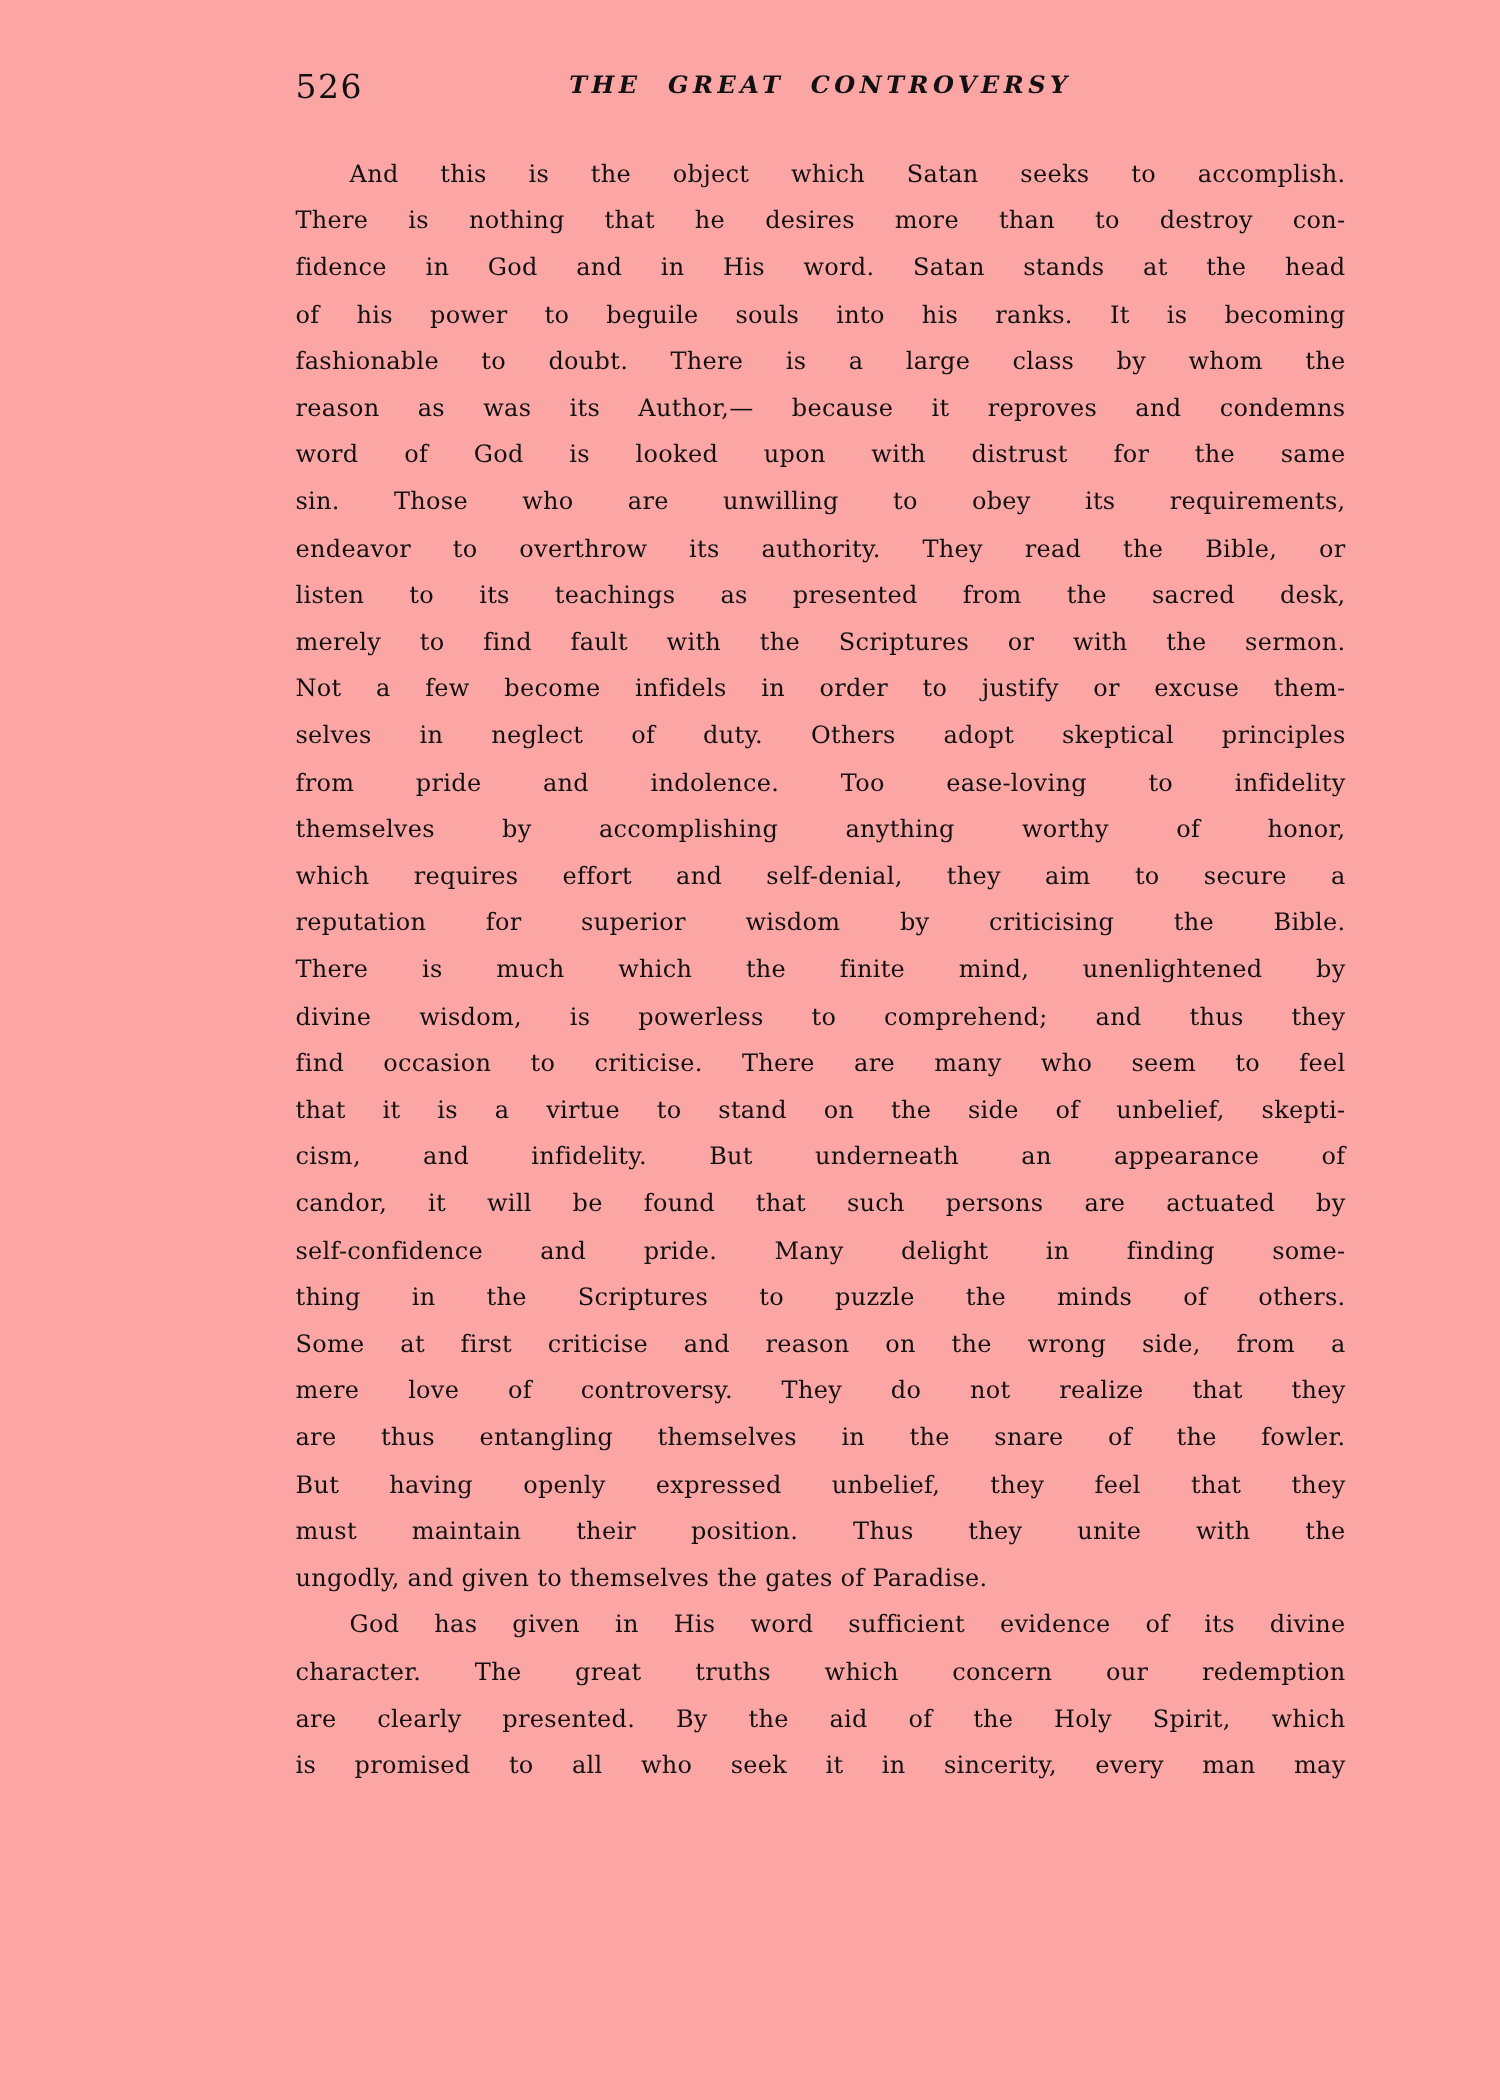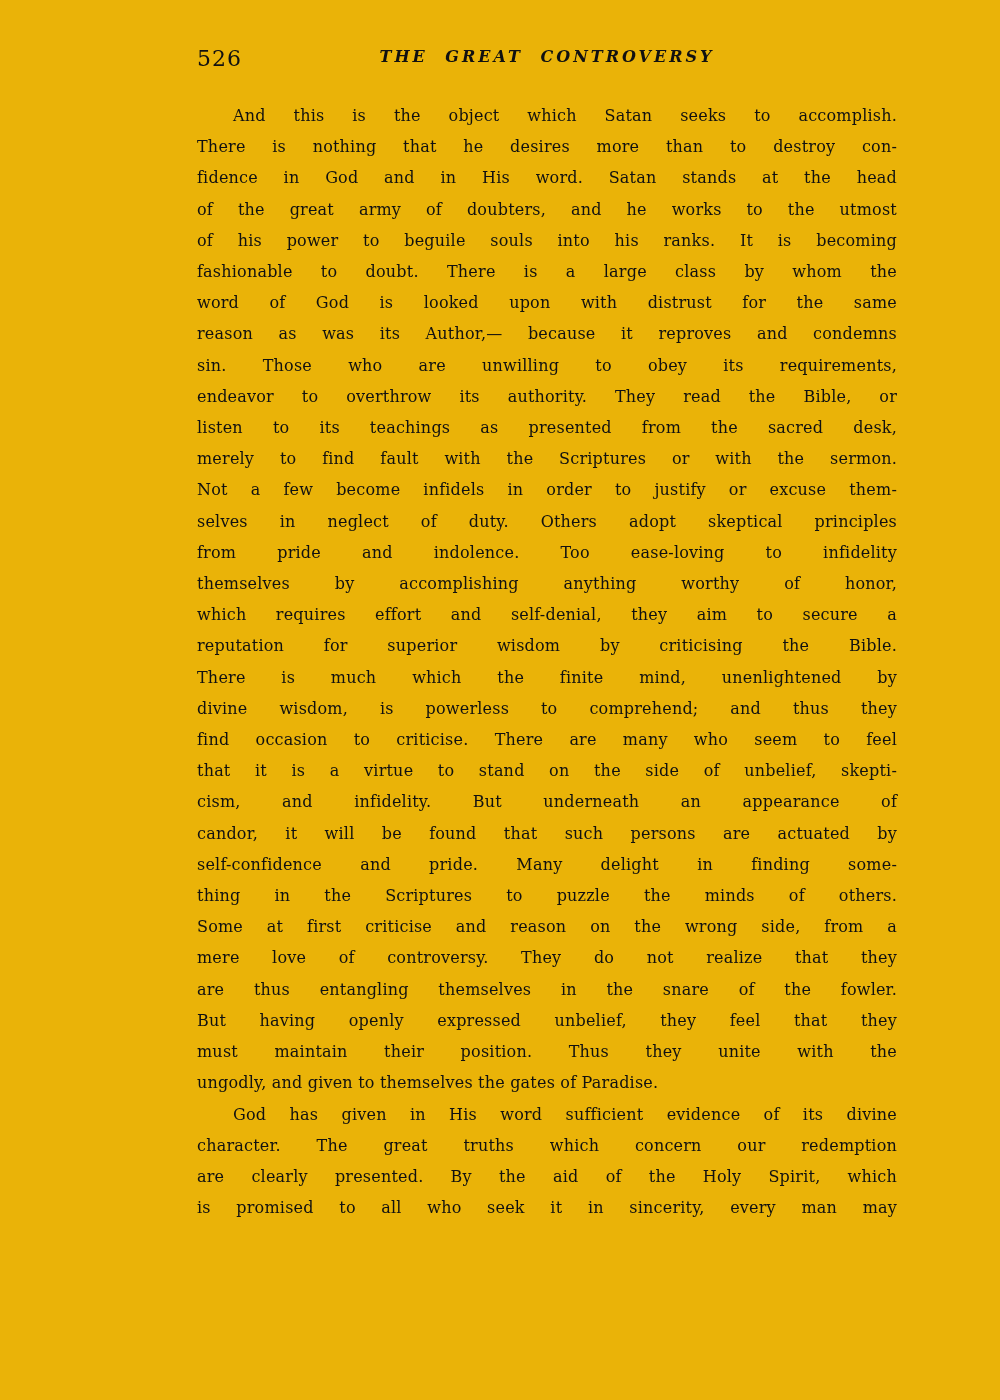--- a/index.html
+++ b/index.html
@@ -4,21 +4,21 @@
 <style>
   html, body {
     margin: 0;
     padding: 0;
     background: #e8e8e8;
   }
   .page {
     position: relative;
     width: 1000px;
     height: 1400px;
-    background: #eab308;
+    background: #fca5a5;
     color: #111111;
     overflow: hidden;
     font-family: "DejaVu Serif", "Liberation Serif", serif;
   }
   .header {
     position: absolute;
     top: 46px;
     left: 197px;
     width: 700px;
     height: 30px;
@@ -67,25 +67,24 @@
 
 <div class="page">
   <div class="header">
     <span class="page-number">526</span>
     <span class="running-title">THE GREAT CONTROVERSY</span>
   </div>
   <div class="body-text">
       <div class="line indent">And this is the object which Satan seeks to accomplish.</div>
       <div class="line">There is nothing that he desires more than to destroy con-</div>
       <div class="line">fidence in God and in His word. Satan stands at the head</div>
-      <div class="line">of the great army of doubters, and he works to the utmost</div>
       <div class="line">of his power to beguile souls into his ranks. It is becoming</div>
       <div class="line">fashionable to doubt. There is a large class by whom the</div>
+      <div class="line">reason as was its Author,— because it reproves and condemns</div>
       <div class="line">word of God is looked upon with distrust for the same</div>
-      <div class="line">reason as was its Author,— because it reproves and condemns</div>
       <div class="line">sin. Those who are unwilling to obey its requirements,</div>
       <div class="line">endeavor to overthrow its authority. They read the Bible, or</div>
       <div class="line">listen to its teachings as presented from the sacred desk,</div>
       <div class="line">merely to find fault with the Scriptures or with the sermon.</div>
       <div class="line">Not a few become infidels in order to justify or excuse them-</div>
       <div class="line">selves in neglect of duty. Others adopt skeptical principles</div>
       <div class="line">from pride and indolence. Too ease-loving to infidelity</div>
       <div class="line">themselves by accomplishing anything worthy of honor,</div>
       <div class="line">which requires effort and self-denial, they aim to secure a</div>
       <div class="line">reputation for superior wisdom by criticising the Bible.</div>

